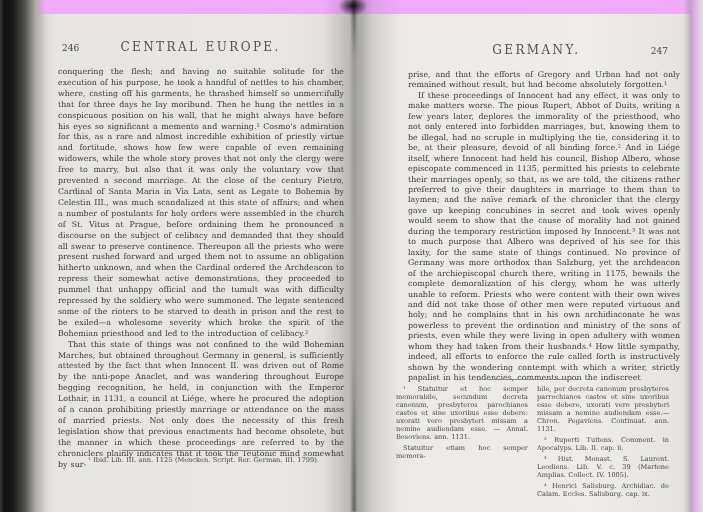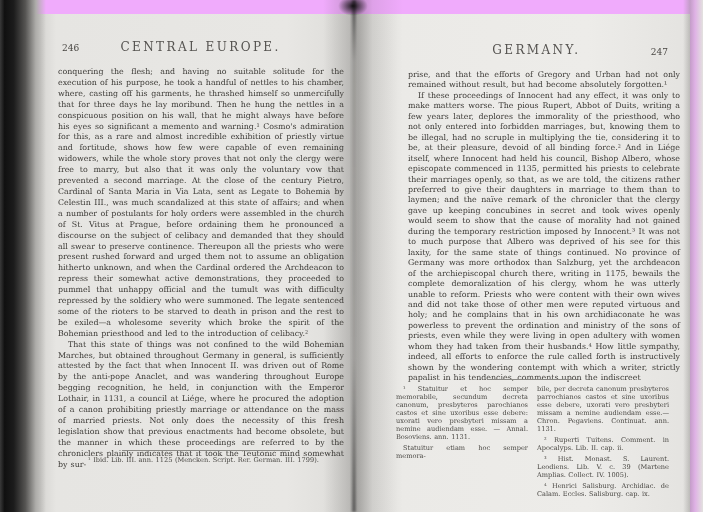--- a/index.html
+++ b/index.html
@@ -101,21 +101,21 @@
     <p>conquering the flesh; and having no suitable solitude for the execution of his purpose, he took a handful of nettles to his chamber, where, casting off his garments, he thrashed himself so unmercifully that for three days he lay moribund. Then he hung the nettles in a conspicuous position on his wall, that he might always have before his eyes so significant a memento and warning.¹ Cosmo's admiration for this, as a rare and almost incredible exhibition of priestly virtue and fortitude, shows how few were capable of even remaining widowers, while the whole story proves that not only the clergy were free to marry, but also that it was only the voluntary vow that prevented a second marriage. At the close of the century Pietro, Cardinal of Santa Maria in Via Lata, sent as Legate to Bohemia by Celestin III., was much scandalized at this state of affairs; and when a number of postulants for holy orders were assembled in the church of St. Vitus at Prague, before ordaining them he pronounced a discourse on the subject of celibacy and demanded that they should all swear to preserve continence. Thereupon all the priests who were present rushed forward and urged them not to assume an obligation hitherto unknown, and when the Cardinal ordered the Archdeacon to repress their somewhat active demonstrations, they proceeded to pummel that unhappy official and the tumult was with difficulty repressed by the soldiery who were summoned. The legate sentenced some of the rioters to be starved to death in prison and the rest to be exiled—a wholesome severity which broke the spirit of the Bohemian priesthood and led to the introduction of celibacy.²</p>
     <p class="indent">That this state of things was not confined to the wild Bohemian Marches, but obtained throughout Germany in general, is sufficiently attested by the fact that when Innocent II. was driven out of Rome by the anti-pope Anaclet, and was wandering throughout Europe begging recognition, he held, in conjunction with the Emperor Lothair, in 1131, a council at Liége, where he procured the adoption of a canon prohibiting priestly marriage or attendance on the mass of married priests. Not only does the necessity of this fresh legislation show that previous enactments had become obsolete, but the manner in which these proceedings are referred to by the chroniclers plainly indicates that it took the Teutonic mind somewhat by sur-</p>
   </div>
 
   <div class="fn-rule" style="left:122px; top:450px; width:168px;"></div>
 
   <div class="page-text footnotes single" style="left:64px; top:456px; width:284px;">
     <p>¹ Ibid. Lib. III. ann. 1125 (Mencken. Script. Rer. German. III. 1799).</p>
   </div>
 
-  <div class="page-head" style="left:396px; top:43px; width:272px;align-items:flex-end;">
+  <div class="page-head" style="left:396px; top:43px; width:272px;">
     <span class="head-spacer"></span>
     <span class="running-title">GERMANY.</span>
     <span class="folio">247</span>
   </div>
 
   <div class="page-text body-block body-right" style="left:408px; top:70px; width:272px;">
     <p>prise, and that the efforts of Gregory and Urban had not only remained without result, but had become absolutely forgotten.¹</p>
     <p class="indent">If these proceedings of Innocent had any effect, it was only to make matters worse. The pious Rupert, Abbot of Duits, writing a few years later, deplores the immorality of the priesthood, who not only entered into forbidden marriages, but, knowing them to be illegal, had no scruple in multiplying the tie, considering it to be, at their pleasure, devoid of all binding force.² And in Liége itself, where Innocent had held his council, Bishop Albero, whose episcopate commenced in 1135, permitted his priests to celebrate their marriages openly, so that, as we are told, the citizens rather preferred to give their daughters in marriage to them than to laymen; and the naïve remark of the chronicler that the clergy gave up keeping concubines in secret and took wives openly would seem to show that the cause of morality had not gained during the temporary restriction imposed by Innocent.³ It was not to much purpose that Albero was deprived of his see for this laxity, for the same state of things continued. No province of Germany was more orthodox than Salzburg, yet the archdeacon of the archiepiscopal church there, writing in 1175, bewails the complete demoralization of his clergy, whom he was utterly unable to reform. Priests who were content with their own wives and did not take those of other men were reputed virtuous and holy; and he complains that in his own archidiaconate he was powerless to prevent the ordination and ministry of the sons of priests, even while they were living in open adultery with women whom they had taken from their husbands.⁴ How little sympathy, indeed, all efforts to enforce the rule called forth is instructively shown by the wondering contempt with which a writer, strictly papalist in his tendencies, comments upon the indiscreet</p>
   </div>
 

